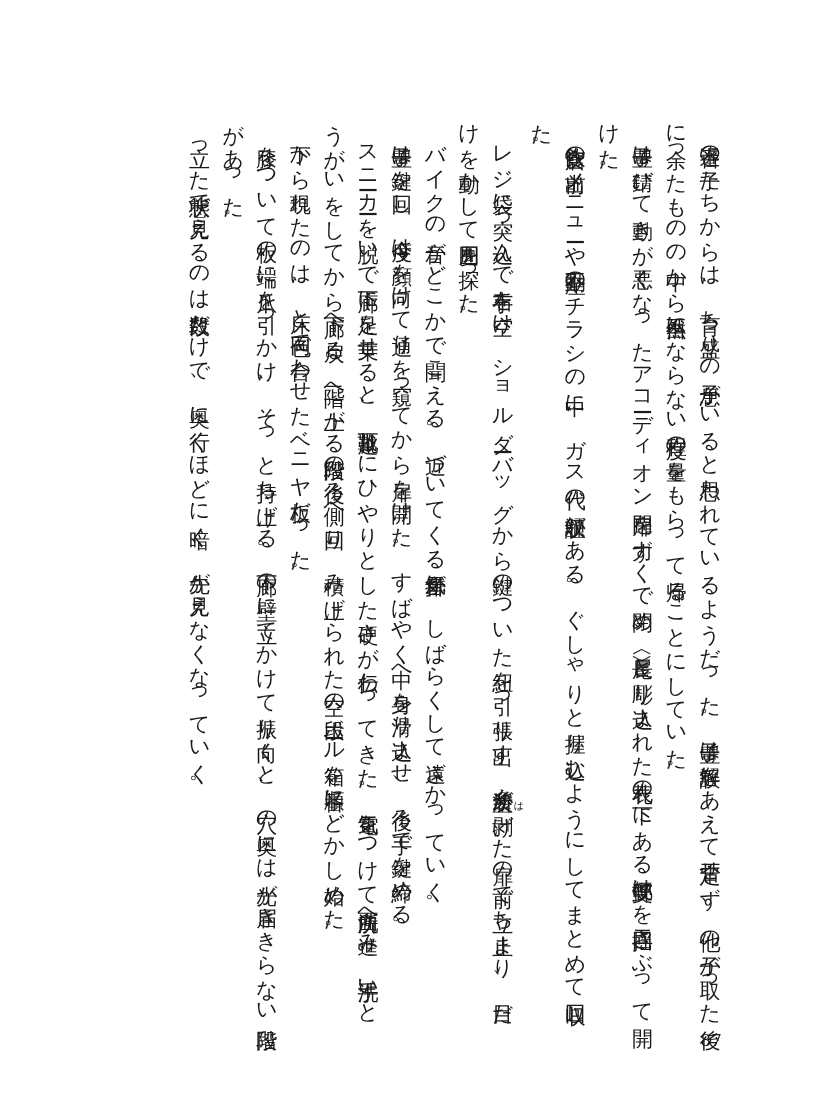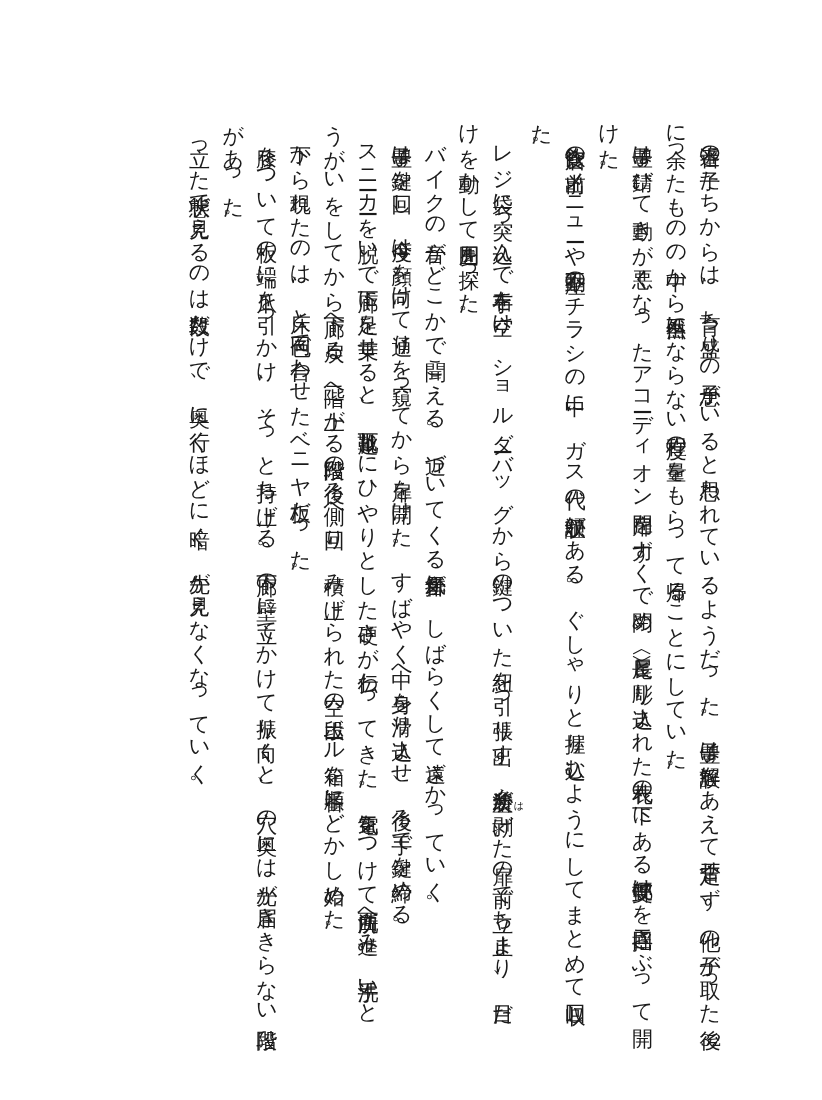--- a/index.html
+++ b/index.html
@@ -64,14 +64,14 @@
       <p>豊子は錆びて動きが悪くなったアコーディオン門扉を力ずくで閉め、〈長尾〉と彫り込まれた表札の下にある郵便受けを二回揺さぶって開けた。</p>
       <p>飲食店の出前メニューや不動産のチラシの中に、ガス代の領収証がある。ぐしゃりと握り込むようにしてまとめて回収した。</p>
       <p>レジ袋に突っ込んで右手を空け、ショルダーバッグから鍵のついた紐を引っ張り出す。所々塗装が<ruby>剥<rt>は</rt></ruby>げた扉の前で立ち止まり、目だけを動かして周囲を探った。</p>
       <p>バイクの音がどこかで聞こえる。近づいてくる排気音が、しばらくして遠ざかっていく。</p>
       <p>豊子は鍵を回し、今度は顔を向けて通りを窺ってから扉を開けた。すばやく中へ身を滑り込ませ、後ろ手で鍵を締める。</p>
       <p>スニーカーを脱いで廊下に足を乗せると、靴下越しにひやりとした硬さが伝わってきた。電気をつけて洗面所へ進み、手洗いとうがいをしてから廊下へ戻る。二階へ上がる階段の後ろ側へ回り、積み上げられた空の段ボール箱を順番にどかし始めた。</p>
       <p>下から現れたのは、床と同色で合わせたベニヤ板だった。</p>
       <p>膝をついて板の端に爪を引っかけ、そっと持ち上げる。廊下の壁に立てかけて振り向くと、穴の奥には光が届ききらない階段があった。</p>
       <p>立った状態で見えるのは数段だけで、奥に行くほどに暗く、先が見えなくなっていく。</p>
     </div>
-  <div class="page-number">32</div>
+  <div class="page-number">87</div>
 </div>
 
 </body></html>

